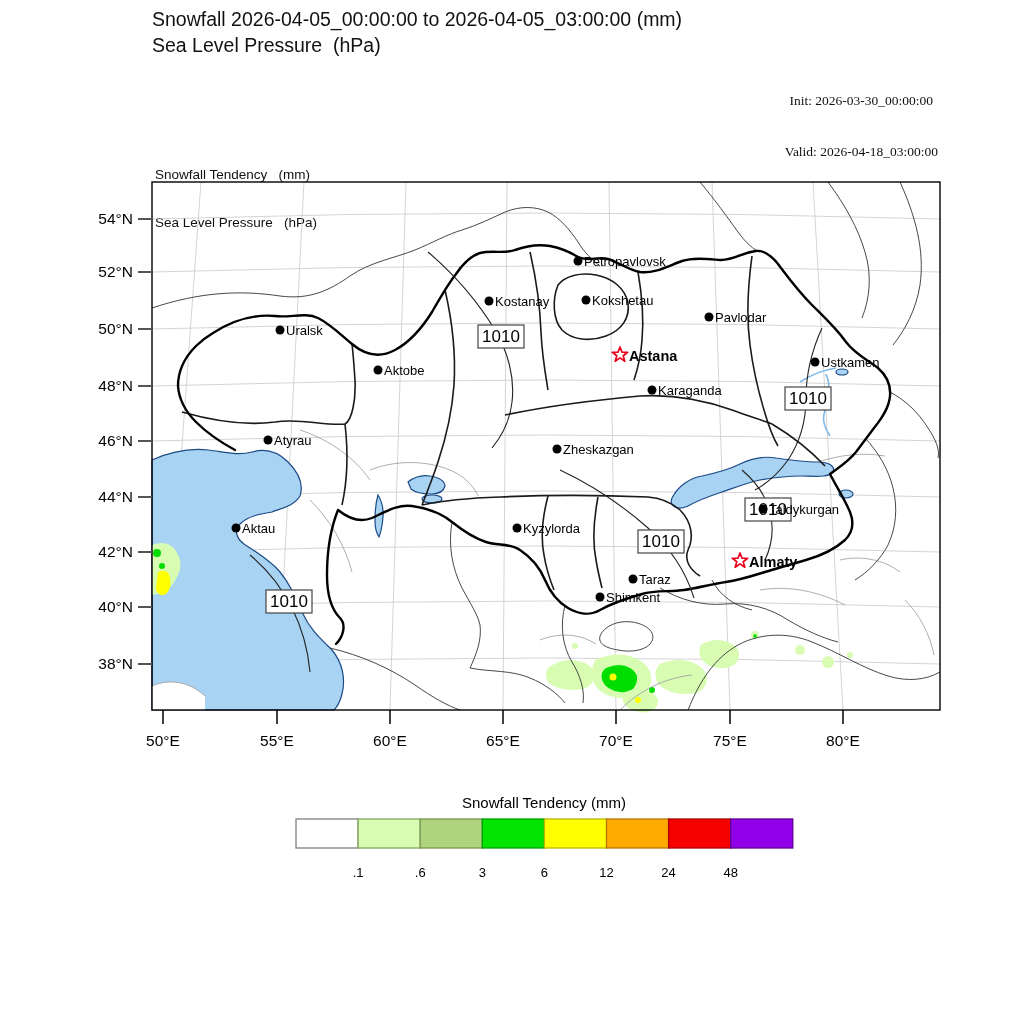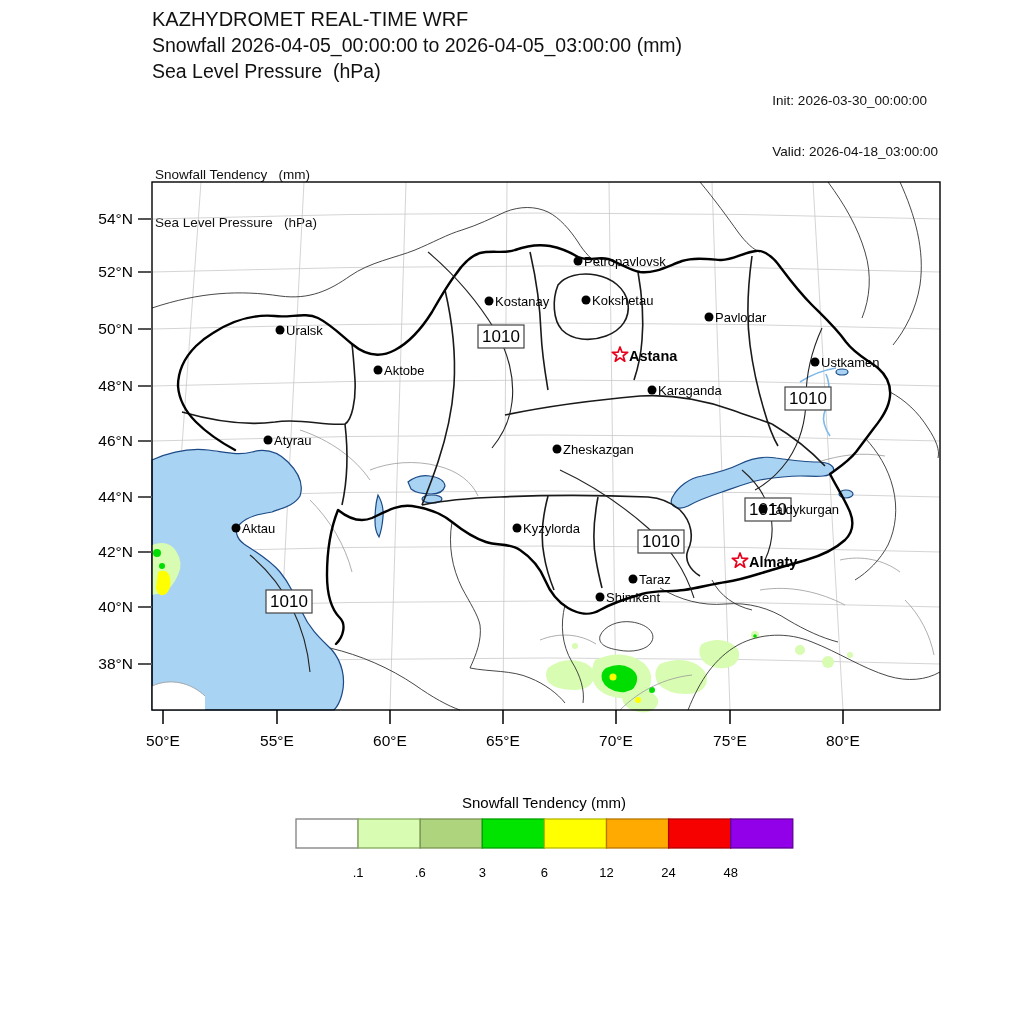--- a/index.html
+++ b/index.html
@@ -1,22 +1,22 @@
 <!DOCTYPE html>
 <html><head>
 <meta charset="utf-8">
 <style>
   html,body{margin:0;padding:0;background:#ffffff;}
   body{width:1024px;height:1024px;position:relative;overflow:hidden;
        font-family:"Liberation Sans", sans-serif;color:#111;}
   .hdr{position:absolute;left:152px;top:6px;}
   .hdr .t1{font-size:20px;line-height:26px;white-space:pre;}
   .hdr .t2{font-size:19.5px;line-height:26px;white-space:pre;}
-  .initvalid{position:absolute;right:86px;top:58px;text-align:left;
-             font-size:13.5px;line-height:17px;white-space:pre;}
+  .initvalid{position:absolute;right:86px;top:58px;text-align:center;
+             font-size:13.5px;line-height:17px;white-space:pre;font-family:Liberation Serif, serif;}
   .maplegend{position:absolute;left:155px;top:135px;font-size:13.5px;
              line-height:16px;white-space:pre;}
   svg{position:absolute;left:0;top:0;}
   text{font-family:"Liberation Sans", sans-serif;}
   .grat{stroke:#c9c9c9;stroke-width:0.8;fill:none;}
   .coast{stroke:#999;stroke-width:0.8;fill:none;}
   .thinb{stroke:#333;stroke-width:0.9;fill:none;}
   .oblast{stroke:#1a1a1a;stroke-width:1.6;fill:none;stroke-linejoin:round;}
   .nat{stroke:#000;stroke-width:2.4;fill:none;stroke-linejoin:round;stroke-linecap:round;}
   .slp{stroke:#222;stroke-width:1.1;fill:none;}
@@ -35,21 +35,20 @@
   .tickB{stroke:#000;stroke-width:1.5;}
   .frame{fill:none;stroke:#000;stroke-width:1.4;}
   .cbtitle{font-size:15px;fill:#000;}
   .cbtick{font-size:13px;fill:#000;}
   .star{fill:#fff;stroke:#e8001c;stroke-width:1.7;stroke-linejoin:round;}
 </style>
 </head>
 <body>
 
 <div class="hdr">
-  <div class="t1">KAZHYDROMET REAL-TIME WRF</div>
   <div class="t2">Snowfall 2026-04-05_00:00:00 to 2026-04-05_03:00:00 (mm)</div>
   <div class="t2">Sea Level Pressure  (hPa)</div>
 </div>
 
 <div class="initvalid">
   <div>Init: 2026-03-30_00:00:00</div>
   <div>Valid: 2026-04-18_03:00:00</div>
 </div>
 
 <div class="maplegend">

